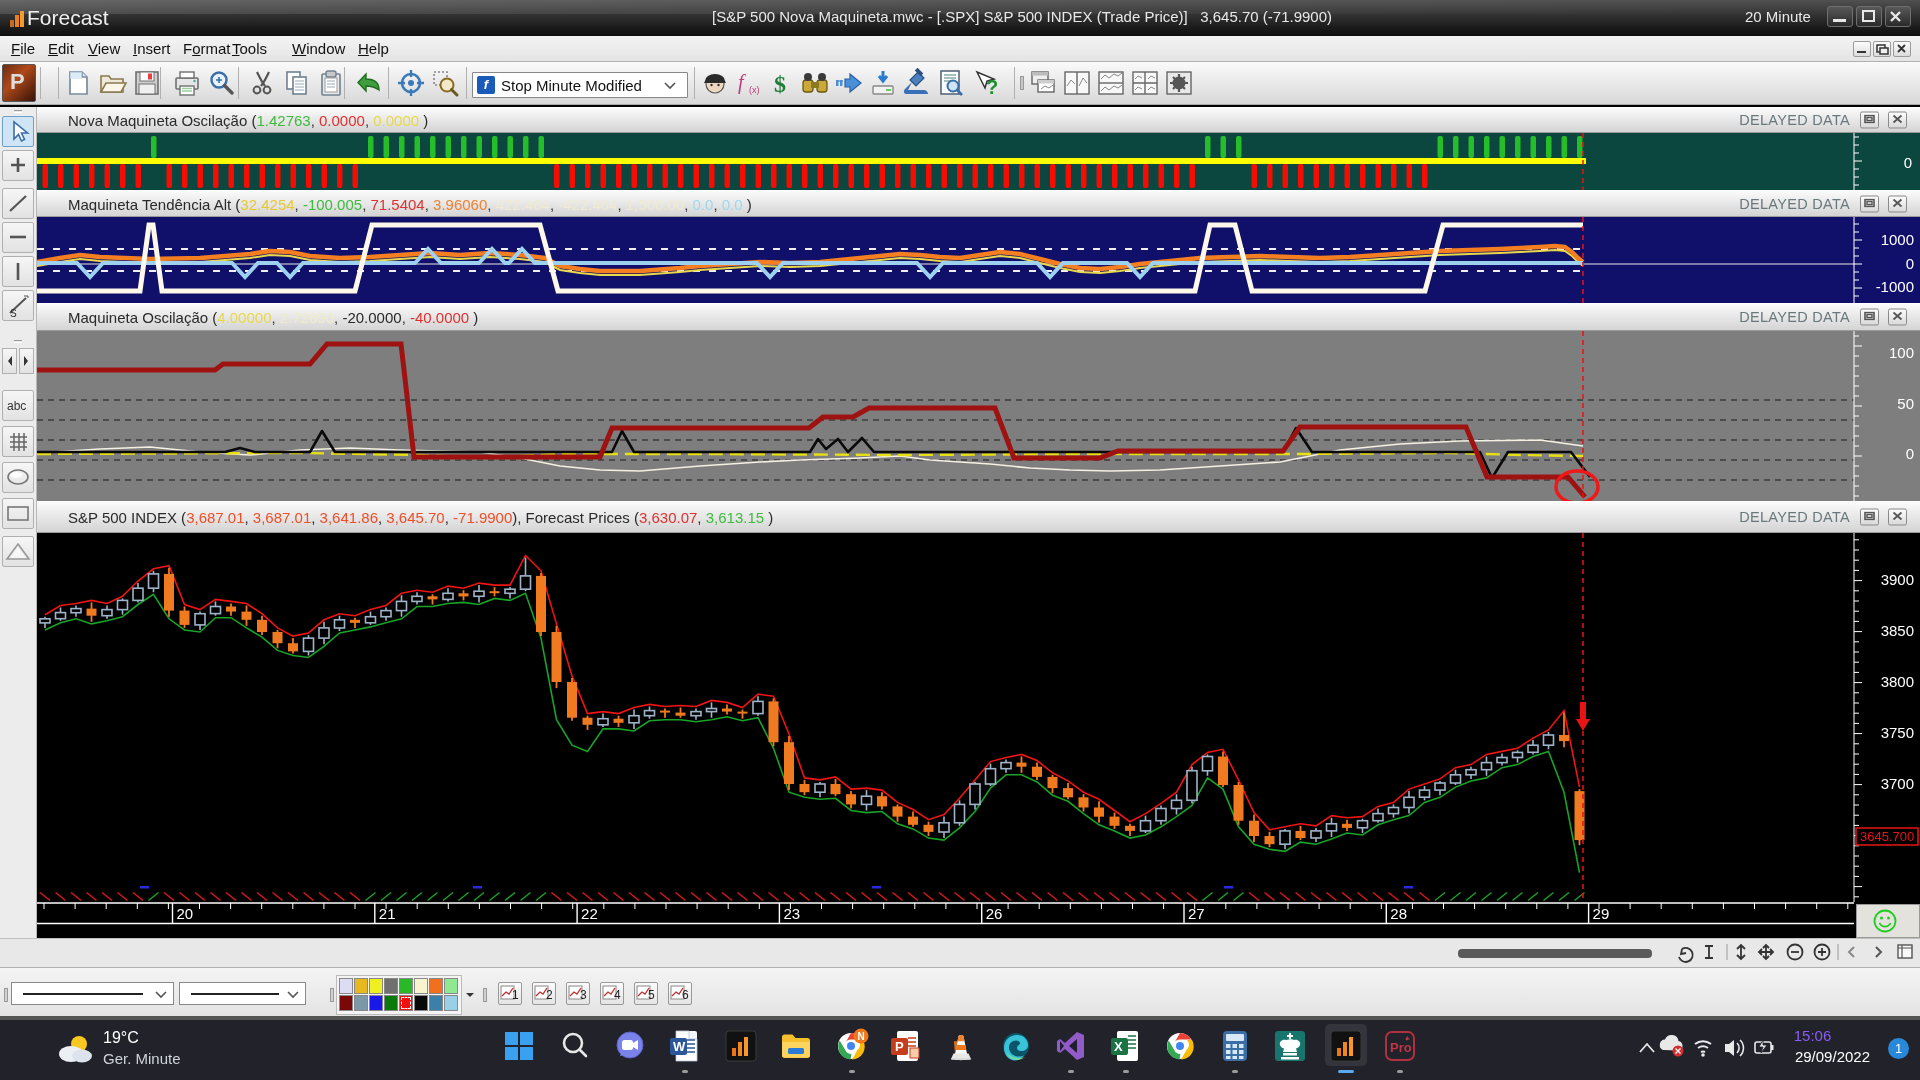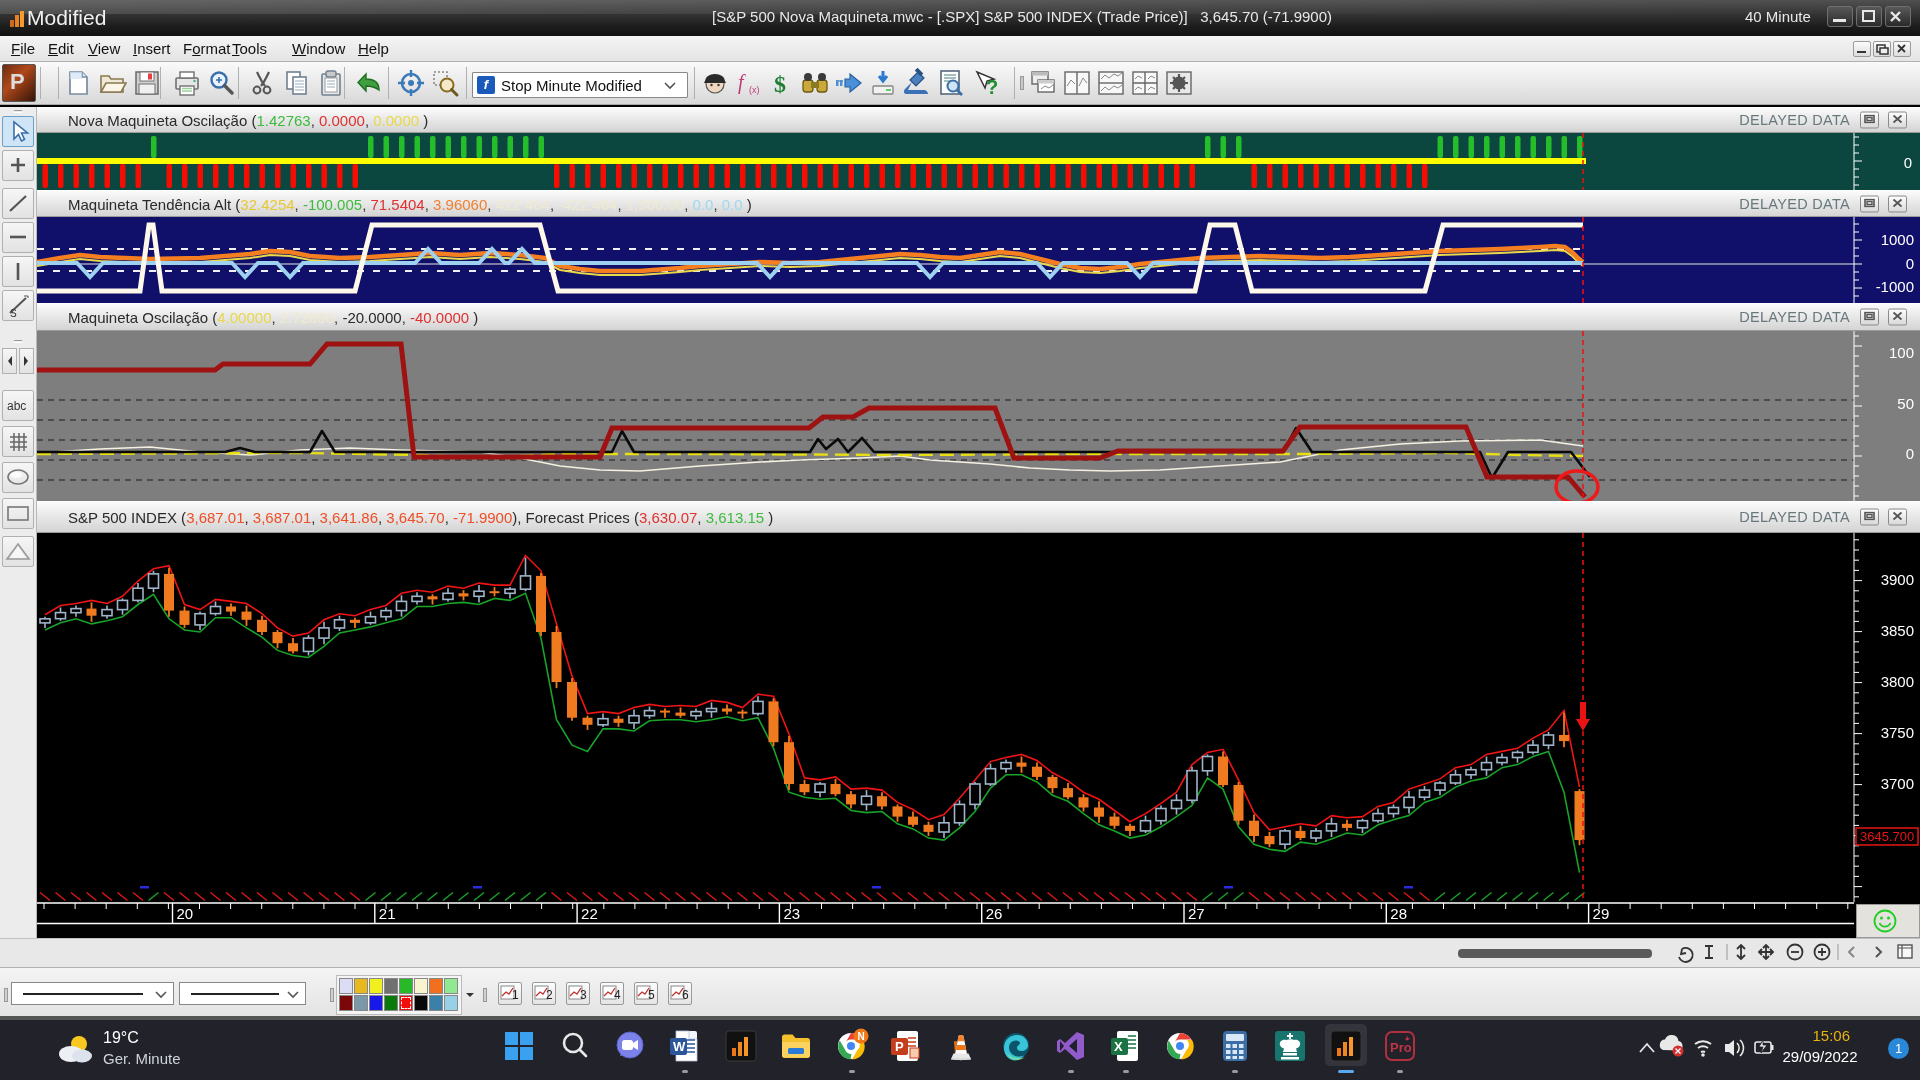--- a/index.html
+++ b/index.html
@@ -10,23 +10,23 @@
 .u{text-decoration:underline}
 .ticon{position:absolute;top:6px;width:30px;height:30px}
 </style></head><body>
 <div class="abs" style="left:0;top:0;width:1920px;height:36px;background:linear-gradient(#505050,#333 40%,#1c1c1c 75%,#101010)"></div>
 <div class="abs" style="left:0;top:0;width:1920px;height:14px;background:linear-gradient(110deg,rgba(255,255,255,0.13),rgba(255,255,255,0.04) 60%,rgba(255,255,255,0))"></div>
 <svg class="abs" style="left:9px;top:8px" width="20" height="20" viewBox="0 0 20 20">
     <rect x="1" y="12" width="4" height="7" fill="#c96a1e"></rect>
     <rect x="6" y="7" width="4" height="12" fill="#e8821e"></rect>
     <rect x="11" y="3" width="4" height="16" fill="#f59b2d"></rect>
   </svg>
-<div class="abs" style="left:27px;top:6px;font-size:21px;color:#f0f0f0">Modified</div>
+<div class="abs" style="left:27px;top:6px;font-size:21px;color:#f0f0f0">Forecast</div>
 <div class="abs" style="left:712px;top:8px;font-size:15px;color:#e8e8e8">[S&amp;P 500 Nova Maquineta.mwc - [.SPX] S&amp;P 500 INDEX (Trade Price)]&nbsp;&nbsp;&nbsp;3,645.70 (-71.9900)</div>
-<div class="abs" style="left:1745px;top:8px;font-size:15px;color:#e8e8e8">40 Minute</div>
+<div class="abs" style="left:1745px;top:8px;font-size:15px;color:#e8e8e8">20 Minute</div>
 <div class="abs" style="left:1827px;top:6px;width:26px;height:21px;background:linear-gradient(#585858,#2a2a2a);border:1px solid #6f6f6f;border-radius:3px"></div>
 <div class="abs" style="left:1856px;top:6px;width:26px;height:21px;background:linear-gradient(#585858,#2a2a2a);border:1px solid #6f6f6f;border-radius:3px"></div>
 <div class="abs" style="left:1885px;top:6px;width:26px;height:21px;background:linear-gradient(#585858,#2a2a2a);border:1px solid #6f6f6f;border-radius:3px"></div>
 <svg class="abs" style="left:1827px;top:6px" width="88" height="21" viewBox="0 0 88 21">
     <rect x="6" y="13" width="13" height="3" fill="#e8e8e8"></rect>
     <rect x="36" y="5" width="11" height="10" fill="none" stroke="#e8e8e8" stroke-width="2"></rect>
     <path d="M64 6 L73 15 M73 6 L64 15" stroke="#e8e8e8" stroke-width="2.4"></path>
   </svg>
 <div class="abs" style="left:0;top:36px;width:1920px;height:26px;background:linear-gradient(#f4f4f4,#e4e4e4);border-bottom:1px solid #b0b0b0;font-size:15px">
     <div class="abs" style="left:11px;top:4px;color:#111"><span class="u">F</span>ile</div>
@@ -1196,14 +1196,14 @@
     <circle cx="1678" cy="1051" r="5.5" fill="#d03030"></circle>
     <path d="M1675.5 1048.5 l5 5 M1680.5 1048.5 l-5 5" stroke="#fff" stroke-width="1.3"></path>
     <path d="M1695 1044 a13 13 0 0 1 16 0 M1698 1048 a9 9 0 0 1 10 0 M1701 1052 a5 5 0 0 1 4 0" fill="none" stroke="#e8e8e8" stroke-width="2"></path>
     <circle cx="1703" cy="1055" r="1.8" fill="#e8e8e8"></circle>
     <path d="M1725 1044 h4 l5 -4 v16 l-5 -4 h-4 z" fill="#e8e8e8"></path>
     <path d="M1737 1043 a7 7 0 0 1 0 10 M1740 1040 a11 11 0 0 1 0 16" fill="none" stroke="#e8e8e8" stroke-width="1.6"></path>
     <rect x="1755" y="1042" width="16" height="11" rx="2" fill="none" stroke="#e8e8e8" stroke-width="1.6"></rect>
     <rect x="1771" y="1045" width="2.5" height="5" fill="#e8e8e8"></rect>
     <path d="M1763 1040 l-4 7 h4 l-2 6 6 -8 h-4 z" fill="#e8e8e8" stroke="#21222a" stroke-width="0.8"></path>
   </svg>
-<div class="abs" style="left:1775px;top:1027px;width:75px;font-size:15px;color:#eab308;text-align:right">15:06</div>
-<div class="abs" style="left:1770px;top:1048px;width:100px;font-size:15px;color:#fff;text-align:center">29/09/2022</div>
+<div class="abs" style="left:1775px;top:1027px;width:75px;font-size:15px;color:#8b5cf6;text-align:center">15:06</div>
+<div class="abs" style="left:1770px;top:1048px;width:100px;font-size:15px;color:#fff;text-align:right">29/09/2022</div>
 <div class="abs" style="left:1888px;top:1038px;width:21px;height:21px;background:#2a88d8;border-radius:50%;color:#fff;font-size:13px;text-align:center;line-height:21px">1</div>
 </body></html>

